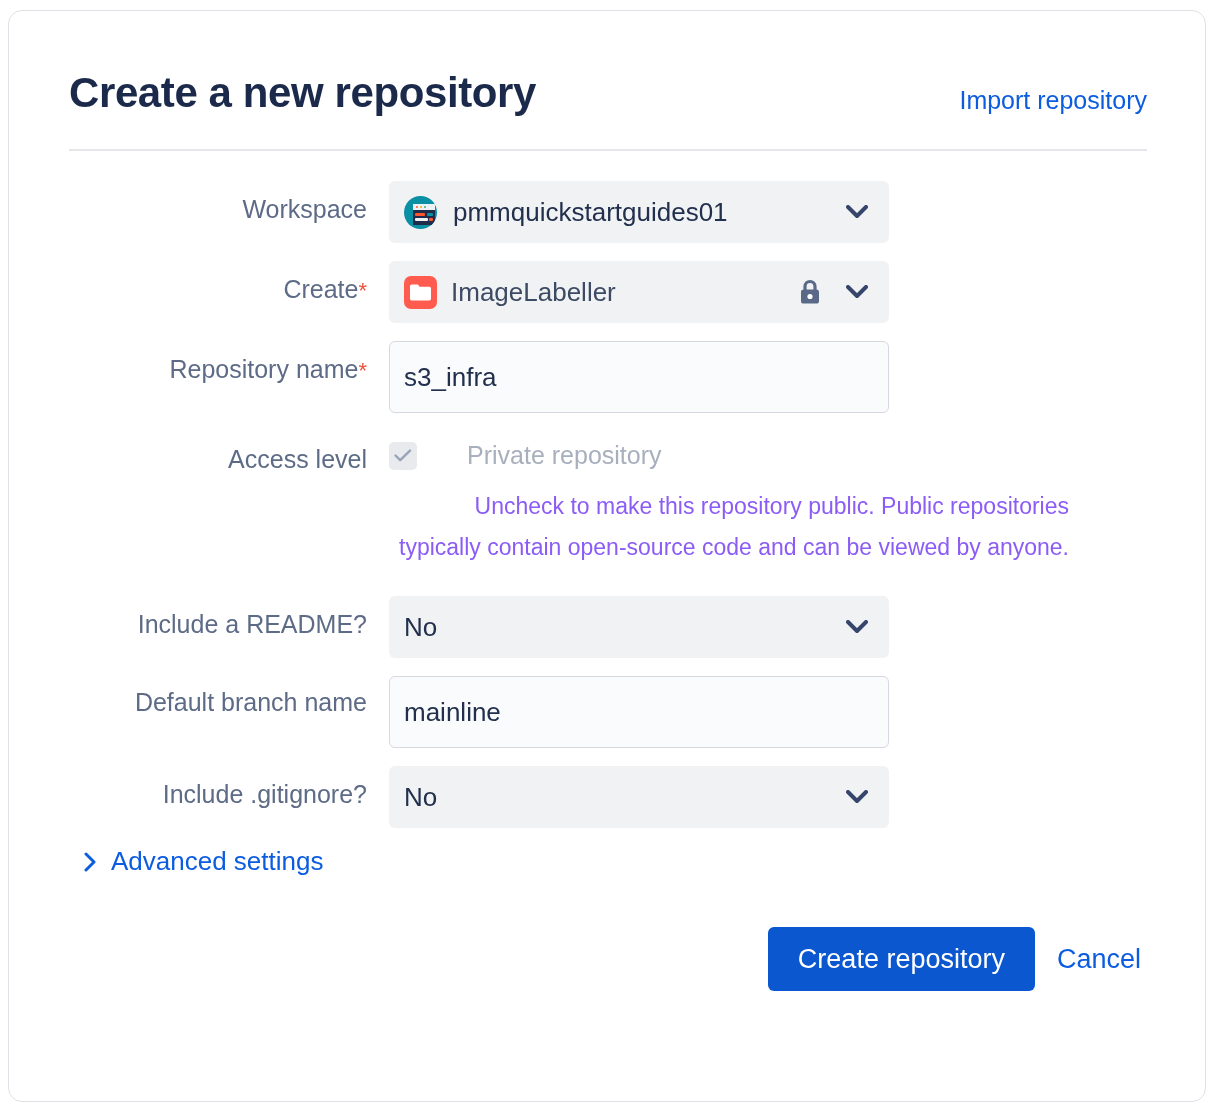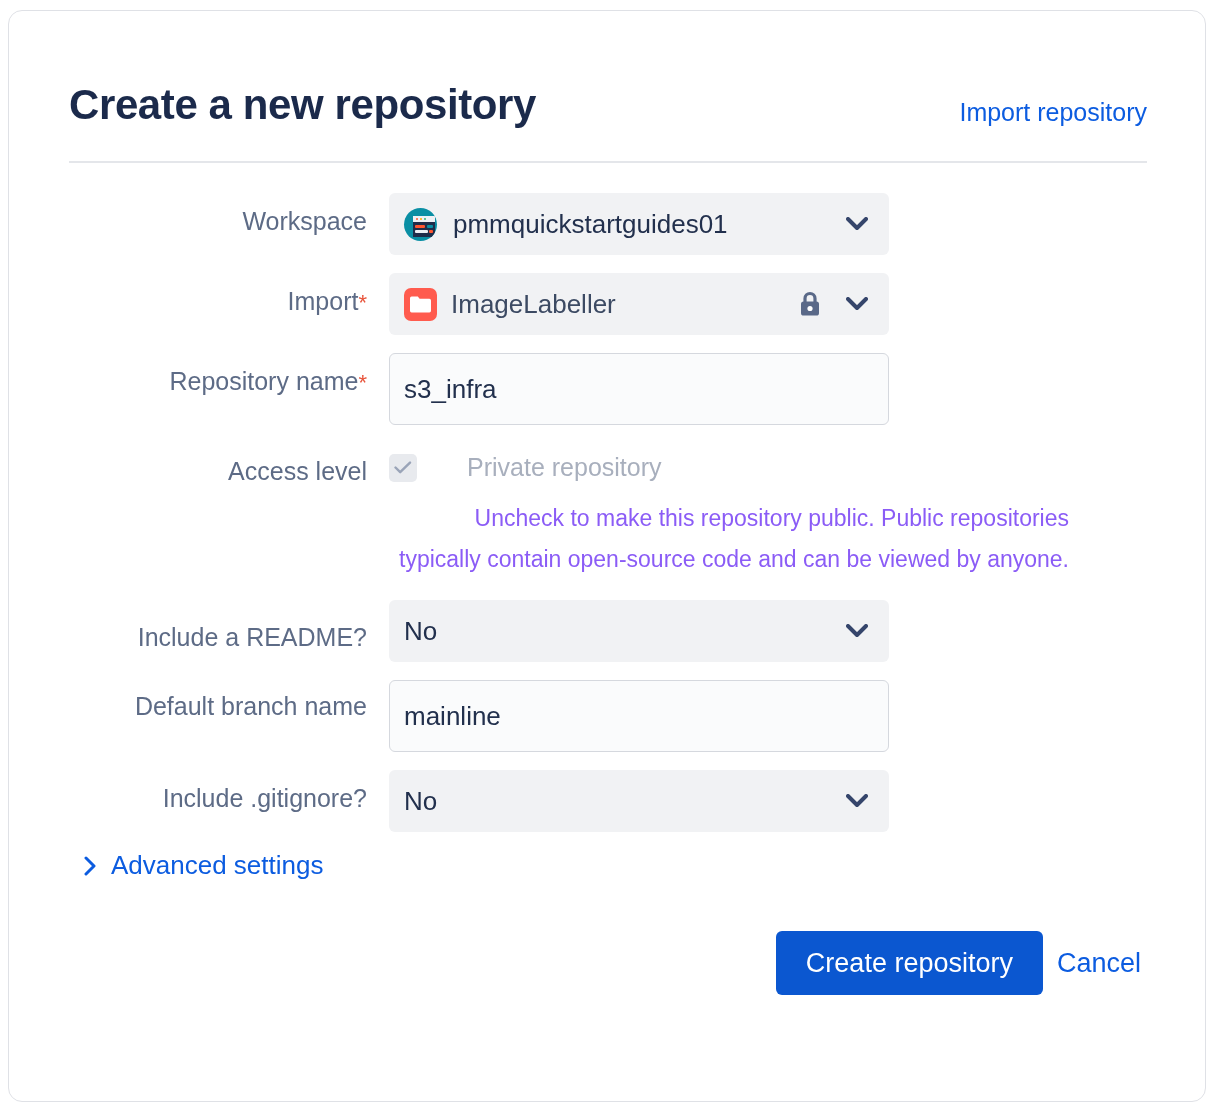--- a/index.html
+++ b/index.html
@@ -14,21 +14,21 @@
     position: absolute;
     left: 8px; top: 10px;
     width: 1198px; height: 1092px;
     background: #ffffff;
     border: 1px solid #dfe1e6;
     border-radius: 14px;
   }
 
   .inner {
     position: absolute;
-    left: 60px; top: 68px;
+    left: 60px; top: 56px;
     width: 1078px;
   }
 
   
   .header {
     display: flex;
     align-items: flex-start;
     justify-content: space-between;
   }
   .page-title {
@@ -241,21 +241,21 @@
     padding: 0 30px;
     height: 64px;
     cursor: pointer;
   }
   .btn-cancel {
     background: transparent;
     border: none;
     color: #0c5ce0;
     font-family: "Liberation Sans", sans-serif;
     font-size: 27px;
-    margin-left: 8px;
+    margin-left: 16px;
     cursor: pointer;
   }
 </style>
 </head>
 <body>
 
 <div class="card">
   <div class="inner">
 
     <div class="header">
@@ -289,21 +289,21 @@
               <svg width="22" height="14" viewBox="0 0 22 14">
                   <path d="M2 2 L11 11 L20 2" fill="none" stroke="#35456b" stroke-width="4" stroke-linecap="round" stroke-linejoin="round"></path>
                 </svg>
             </span>
           </div>
         </div>
       </div>
 
       <div class="row">
         <div class="lbl">
-          <span>Import</span><span class="req">*</span>
+          <span>Create</span><span class="req">*</span>
         </div>
         <div class="field">
           <div class="select">
             <span class="proj-icon">
               <svg width="21" height="19" viewBox="0 0 21 19">
                   <path d="M0 3.2a1.6 1.6 0 0 1 1.6-1.6h6.2l1.8 2.2h9.8A1.6 1.6 0 0 1 21 5.4v10.4a1.6 1.6 0 0 1-1.6 1.6H1.6A1.6 1.6 0 0 1 0 15.8z" fill="#ffffff"></path>
                 </svg>
             </span>
             <span class="val">ImageLabeller</span>
             <span class="lock-ic">
@@ -343,21 +343,21 @@
                     <path d="M1.5 6.5 L6.2 11.2 L16 1.6" fill="none" stroke="#9aa4b8" stroke-width="2.4" stroke-linecap="round" stroke-linejoin="round"></path>
                   </svg>
               </span>
             </span>
             <span class="cb-label">Private repository</span>
           </div>
           <div class="help">Uncheck to make this repository public. Public repositories typically contain open-source code and can be viewed by anyone.</div>
         </div>
       </div>
 
-      <div class="row" style="margin-top:20px;align-items:center;">
+      <div class="row" style="margin-top:28px;">
         <div class="lbl">
           <span>Include a README?</span>
         </div>
         <div class="field">
           <div class="select">
             <span class="val dark">No</span>
             <span class="chev">
               <svg width="22" height="14" viewBox="0 0 22 14">
                   <path d="M2 2 L11 11 L20 2" fill="none" stroke="#35456b" stroke-width="4" stroke-linecap="round" stroke-linejoin="round"></path>
                 </svg>

